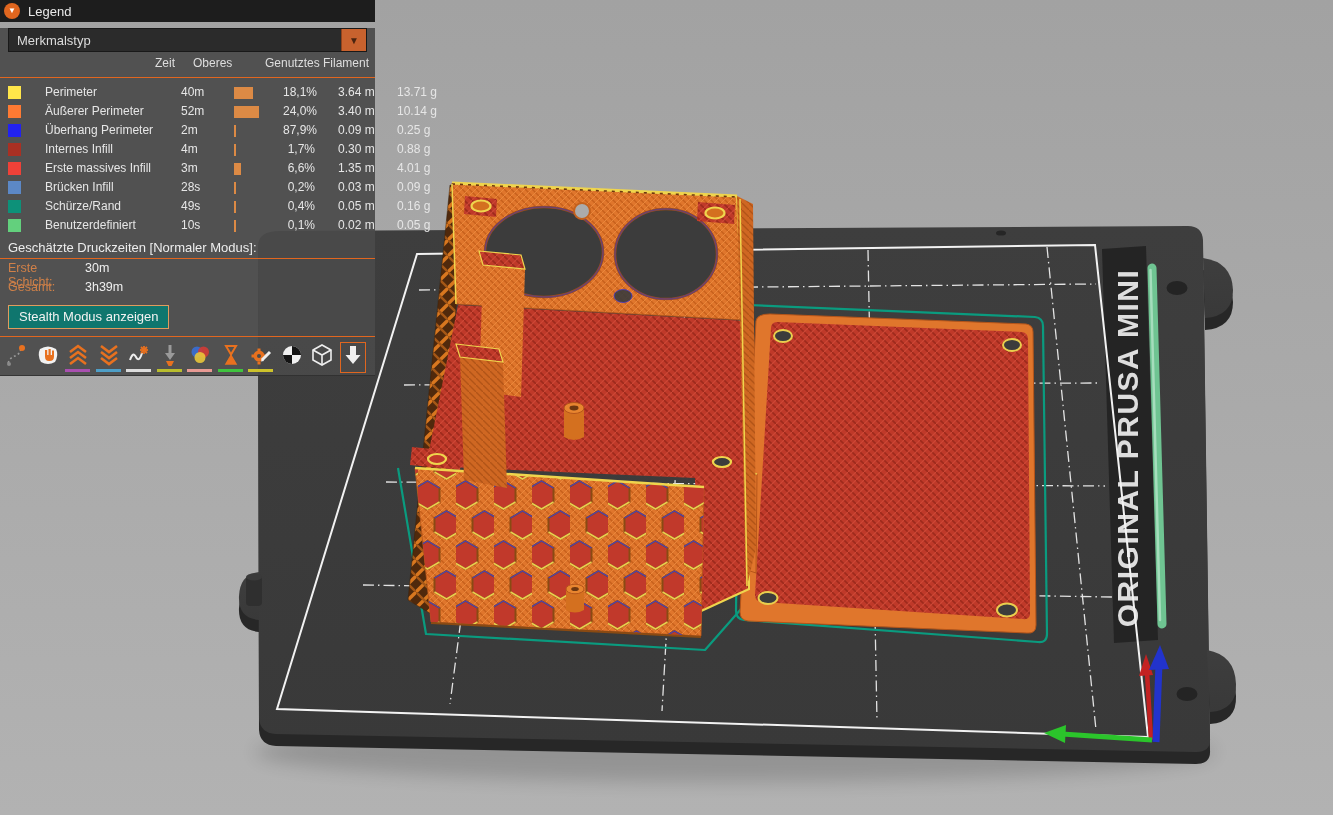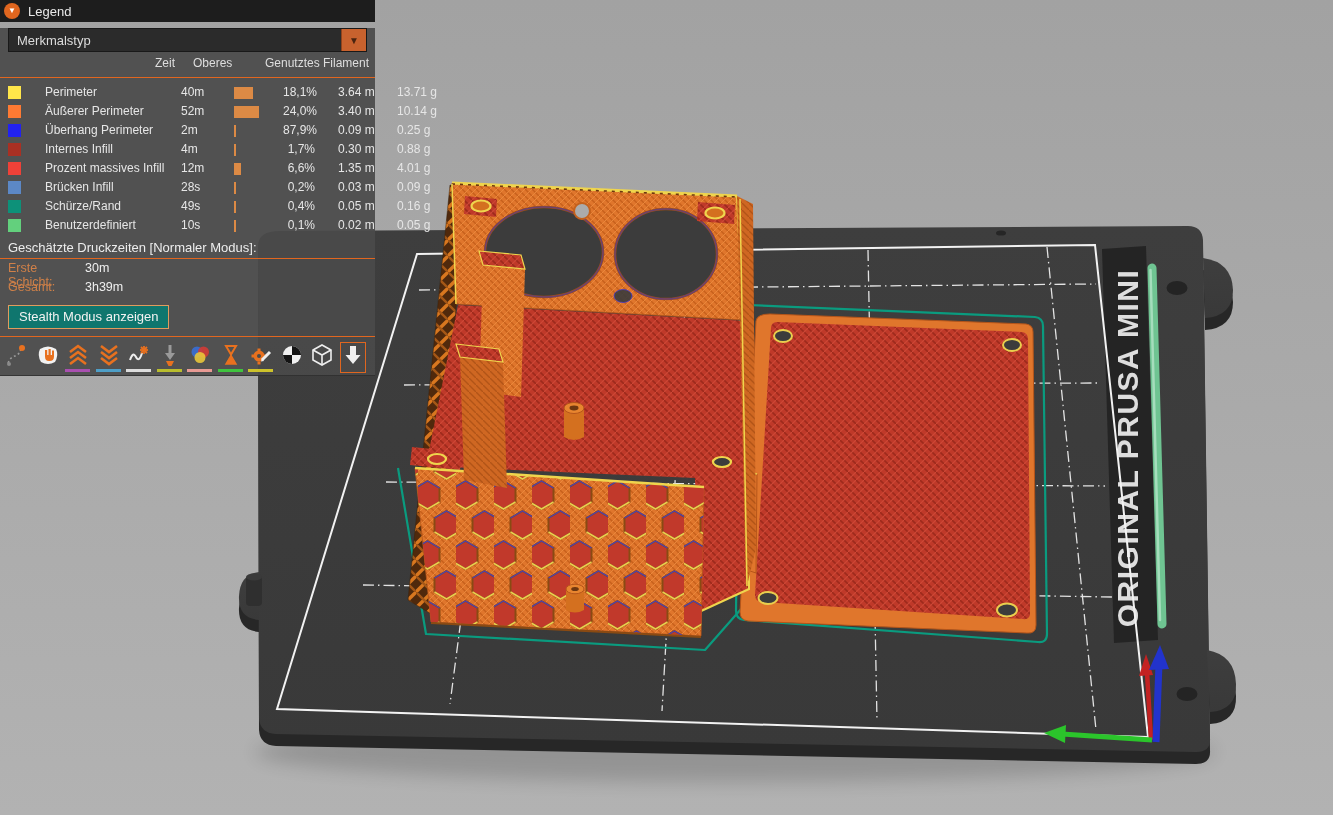--- a/index.html
+++ b/index.html
@@ -283,22 +283,22 @@
               <div class="bar" style="width: 1.785px; background: rgb(220, 138, 69);"></div>
             </div>
     <div class="pct">1,7%</div>
     <div class="lm">0.30 m</div>
     <div class="lg">0.88 g</div>
   </div>
 
 
   <div class="lrow">
     <div class="sw" style="background: rgb(239, 65, 56);"></div>
-    <div class="lbl">Prozent massives Infill</div>
-    <div class="time">12m</div>
+    <div class="lbl">Erste massives Infill</div>
+    <div class="time">3m</div>
     <div class="barbox">
               <div class="bar" style="width: 6.93px; background: rgb(220, 138, 69);"></div>
             </div>
     <div class="pct">6,6%</div>
     <div class="lm">1.35 m</div>
     <div class="lg">4.01 g</div>
   </div>
 
   <div class="lrow">
     <div class="sw" style="background: rgb(92, 136, 198);"></div>

